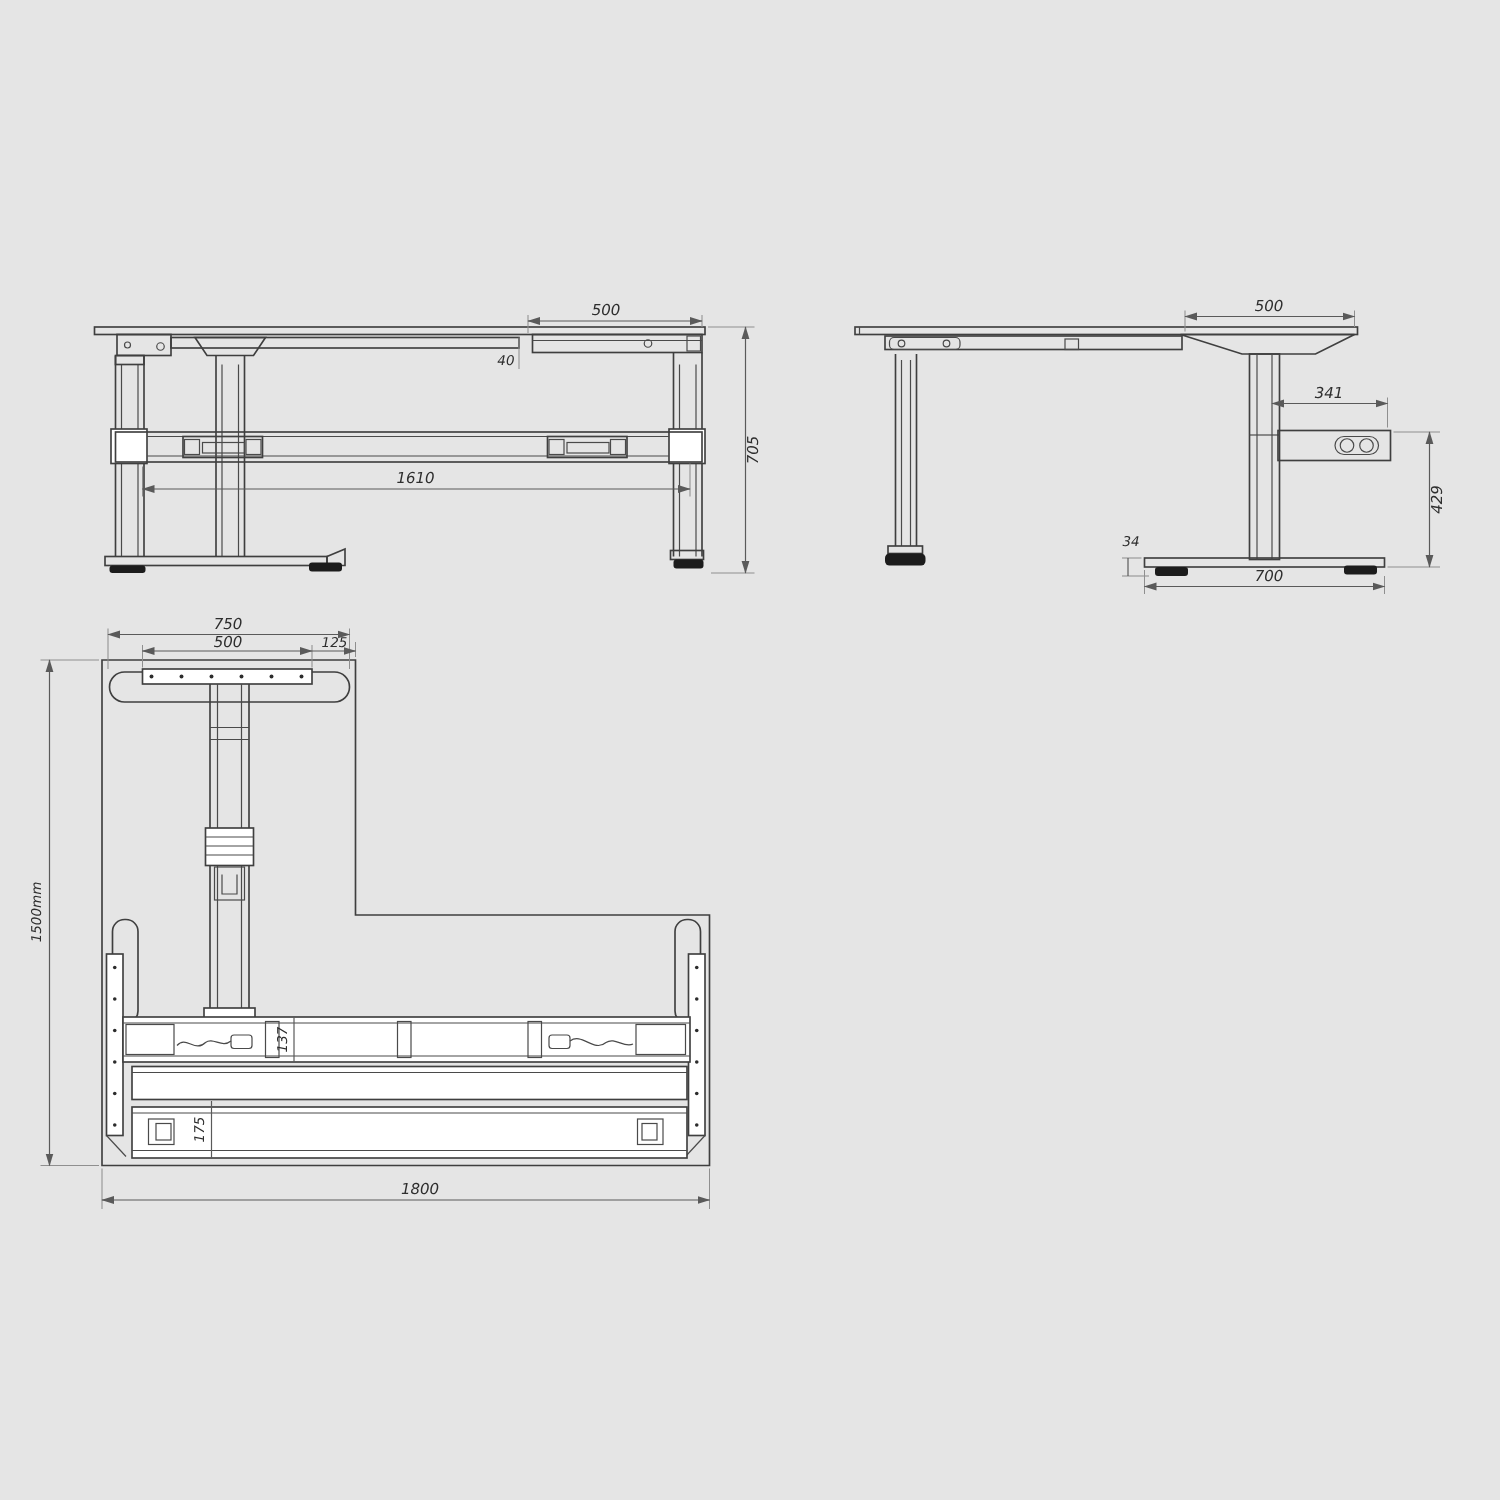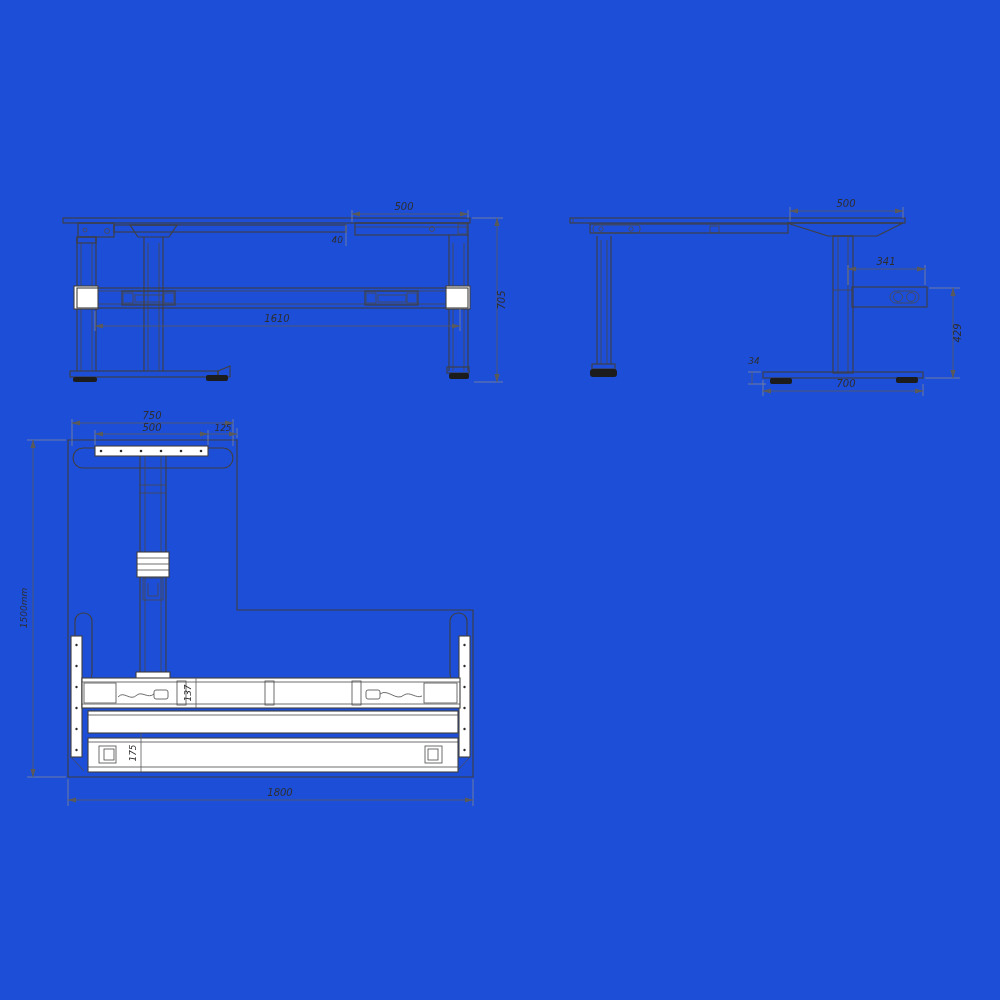--- a/index.html
+++ b/index.html
@@ -1,17 +1,17 @@
 <!DOCTYPE html>
 <html><head>
 <meta charset="utf-8">
 <style>
   html,body{margin:0;padding:0;background:#fff;}
   .canvas{
-    position:relative;width:1000px;height:1000px;background:#1d4ed8;
+    position:relative;width:1000px;height:1000px;background:#e5e5e5;
     font-family:"DejaVu Sans", sans-serif;overflow:hidden;text-decoration:underline;
   }
   svg{position:absolute;left:0;top:0;}
   .ln{stroke:#3f3f3f;stroke-width:1.1;fill:none;}
   .lnthin{stroke:#4a4a4a;stroke-width:0.8;fill:none;}
   .white{fill:#ffffff;stroke:#3f3f3f;stroke-width:1.1;}
   .pad{fill:#1c1c1c;stroke:none;}
   .ext{stroke:#8f8f8f;stroke-width:0.7;fill:none;}
   .dim{stroke:#5a5a5a;stroke-width:0.8;fill:none;}
   .dimtxt{

